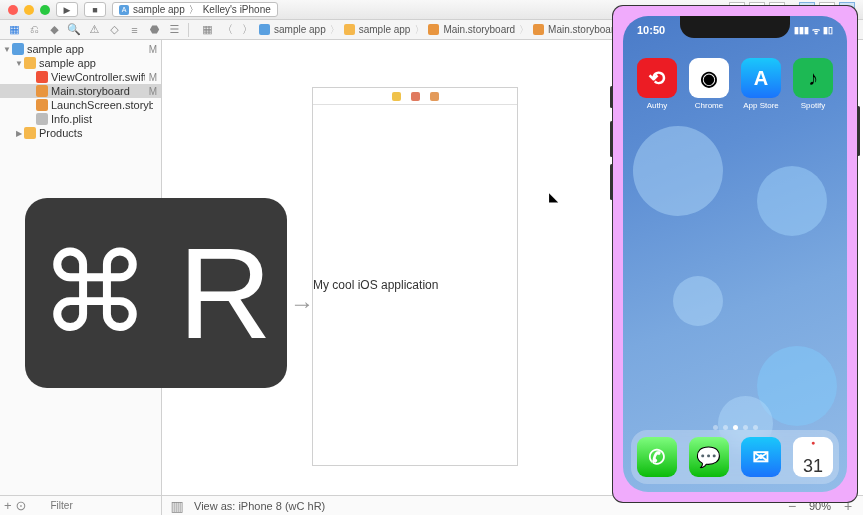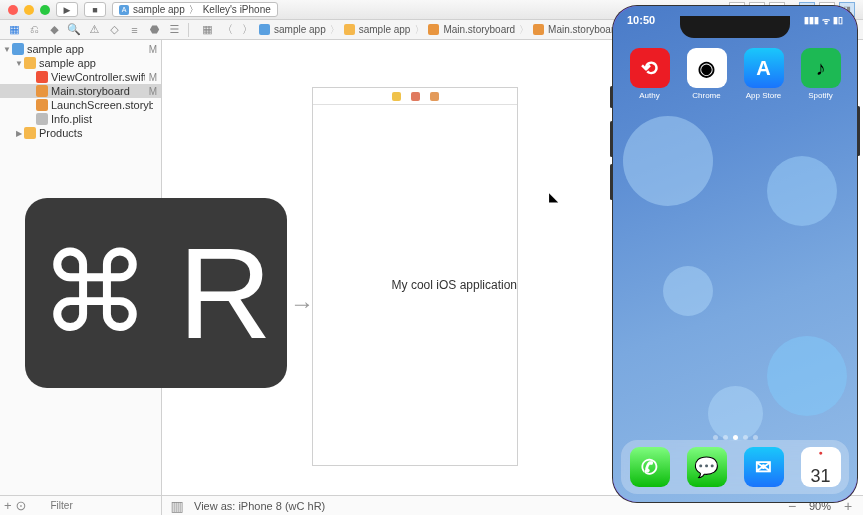--- a/index.html
+++ b/index.html
@@ -46,35 +46,35 @@
   .tbadge{font-size:10px;color:#888;margin-left:4px;}
   .nav-footer{position:absolute;bottom:0;left:0;right:0;height:20px;border-top:1px solid #d0d0d0;background:#fafafa;display:flex;align-items:center;padding:0 4px;gap:4px;}
   .nf-btn{width:14px;height:14px;color:#888;font-size:13px;display:flex;align-items:center;justify-content:center;}
   .nf-filter{flex:1;font-size:10px;color:#bbb;border:none;background:transparent;outline:none;margin-left:20px;}
 
   .canvas { flex:1; position:relative; background:#fff;}
   .artboard{position:absolute;left:150px;top:47px;width:206px;border:1px solid #d0d0d0;}
   .art-header{height:17px;border-bottom:1px solid #e0e0e0;display:flex;align-items:center;justify-content:center;gap:10px;}
   .ah-dot{width:9px;height:9px;border-radius:2px;}
   .ah1{background:#f0c24b;} .ah2{background:#e07a5f;} .ah3{background:#e39a5a;}
-  .art-body{height:360px;display:flex;align-items:center;justify-content:flex-end;font-size:12px;color:#333;}
+  .art-body{height:360px;display:flex;align-items:center;justify-content:flex-start;font-size:12px;color:#333;}
   .arrow{position:absolute;left:128px;top:247px;font-size:24px;color:#999;}
 
   .cmdR{position:absolute;left:25px;top:198px;width:262px;height:190px;background:#3a3a3a;border-radius:22px;display:flex;align-items:center;justify-content:center;gap:28px;color:#fff;}
   .cmd-sym{font-size:110px;line-height:1;}
   .cmd-r{font-size:130px;font-weight:500;line-height:1;}
 
   .canvas-footer{position:absolute;bottom:0;left:0;right:0;height:20px;border-top:1px solid #d0d0d0;background:#fafafa;display:flex;align-items:center;padding:0 8px;gap:10px;font-size:11px;color:#555;}
   .cf-text{flex:0 0 auto;}
   .cf-spacer{flex:1;}
   .cf-zoom{display:flex;align-items:center;gap:10px;}
   .cf-btn{color:#888;font-size:14px;width:14px;text-align:center;}
 
   
-  .simulator{position:absolute;right:6px;top:6px;width:244px;height:496px;background:#8b5cf6;border-radius:24px;box-shadow:0 0 0 1px #333;}
+  .simulator{position:absolute;right:6px;top:6px;width:244px;height:496px;background:#f0abfc;border-radius:10px;padding:10px;box-shadow:0 0 0 1px #333;}
   .sim-notch{position:absolute;top:10px;left:50%;transform:translateX(-50%);width:110px;height:22px;background:#1a1a1a;border-radius:0 0 14px 14px;z-index:3;}
   .sim-btn-r1{position:absolute;right:-3px;top:100px;width:3px;height:50px;background:#333;border-radius:2px;}
   .sim-btn-l1{position:absolute;left:-3px;top:80px;width:3px;height:22px;background:#333;border-radius:2px;}
   .sim-btn-l2{position:absolute;left:-3px;top:115px;width:3px;height:36px;background:#333;border-radius:2px;}
   .sim-btn-l3{position:absolute;left:-3px;top:158px;width:3px;height:36px;background:#333;border-radius:2px;}
   .screen{width:100%;height:100%;border-radius:25px;overflow:hidden;position:relative;background:linear-gradient(160deg,#4a7bc8 0%,#5e8fd4 30%,#7aa8df 60%,#93bce8 100%);}
   .bokeh{position:absolute;border-radius:50%;background:rgba(180,220,250,0.45);}
   .statusbar{position:absolute;top:0;left:0;right:0;height:28px;display:flex;align-items:center;justify-content:space-between;padding:0 14px;color:#fff;font-size:11px;font-weight:600;z-index:2;}
   .sb-right{display:flex;gap:3px;align-items:center;}
   .sb-right span{font-size:9px;}

